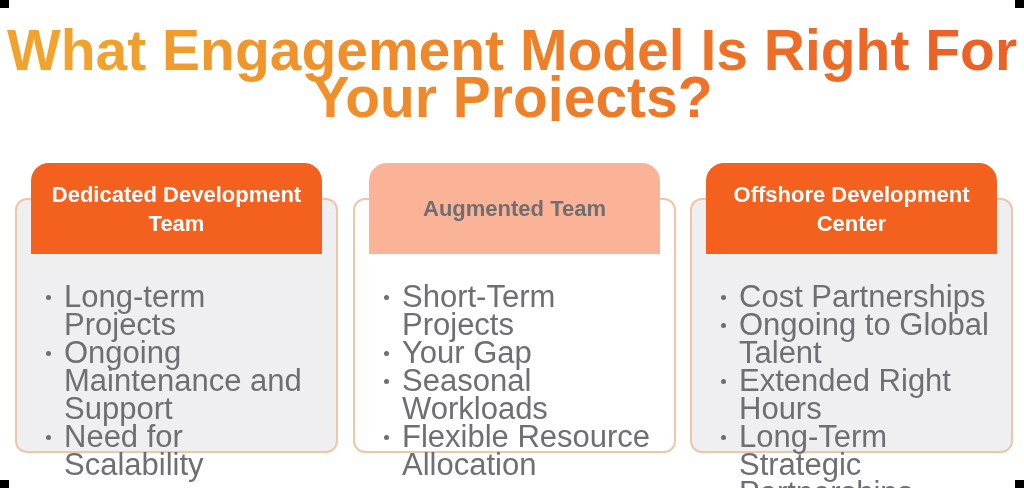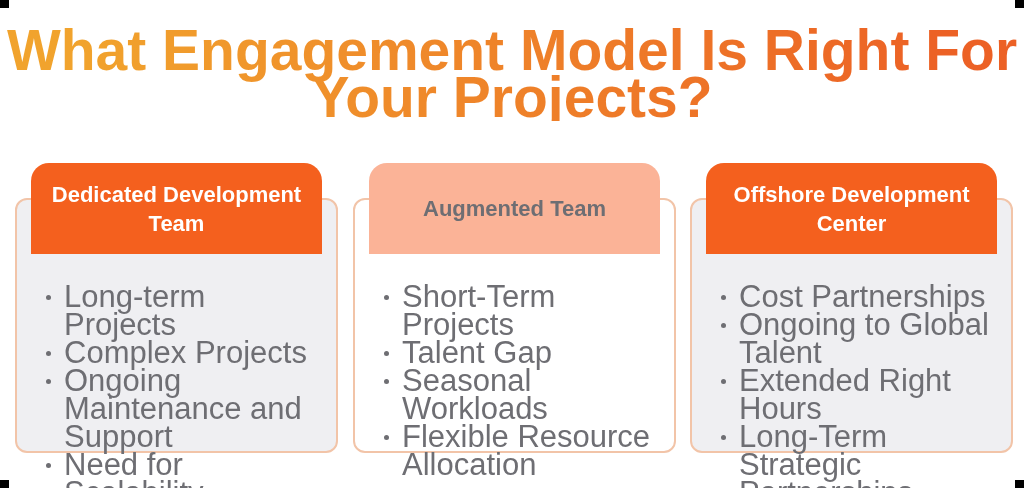--- a/index.html
+++ b/index.html
@@ -123,34 +123,33 @@
     <span>Your Projects?</span>
   </h1>
 
   <div class="card card-1">
     <div class="card-body"></div>
     <div class="card-header">
       <div class="card-title">Dedicated Development Team</div>
     </div>
     <ul class="bullet-list">
       <li>Long-term Projects</li>
-      <li>Complex Projects</li>
       <li>Ongoing Maintenance and Support</li>
       <li>Need for Scalability</li>
     </ul>
   </div>
 
   <div class="card card-2">
     <div class="card-body"></div>
     <div class="card-header">
       <div class="card-title">Augmented Team</div>
     </div>
     <ul class="bullet-list">
       <li>Short-Term Projects</li>
-      <li>Talent Gap</li>
+      <li>Your Gap</li>
       <li>Seasonal Workloads</li>
       <li>Flexible Resource Allocation</li>
     </ul>
   </div>
 
   <div class="card card-3">
     <div class="card-body"></div>
     <div class="card-header">
       <div class="card-title">Offshore Development Center</div>
     </div>

